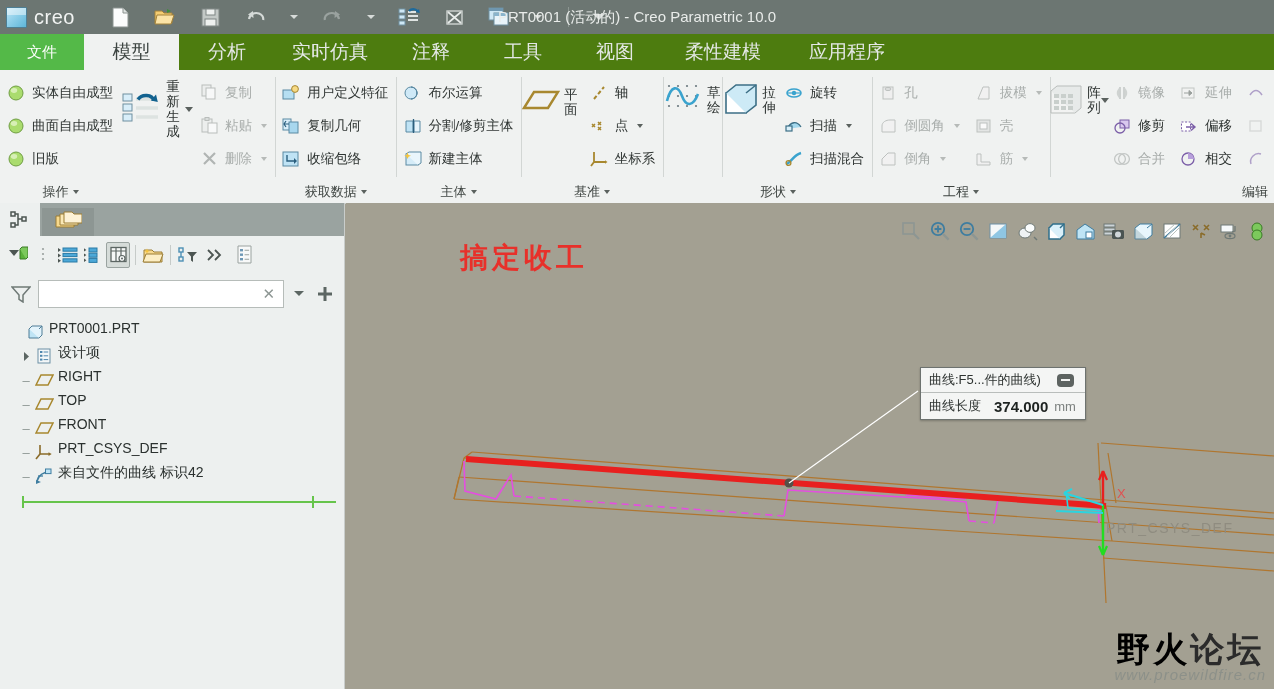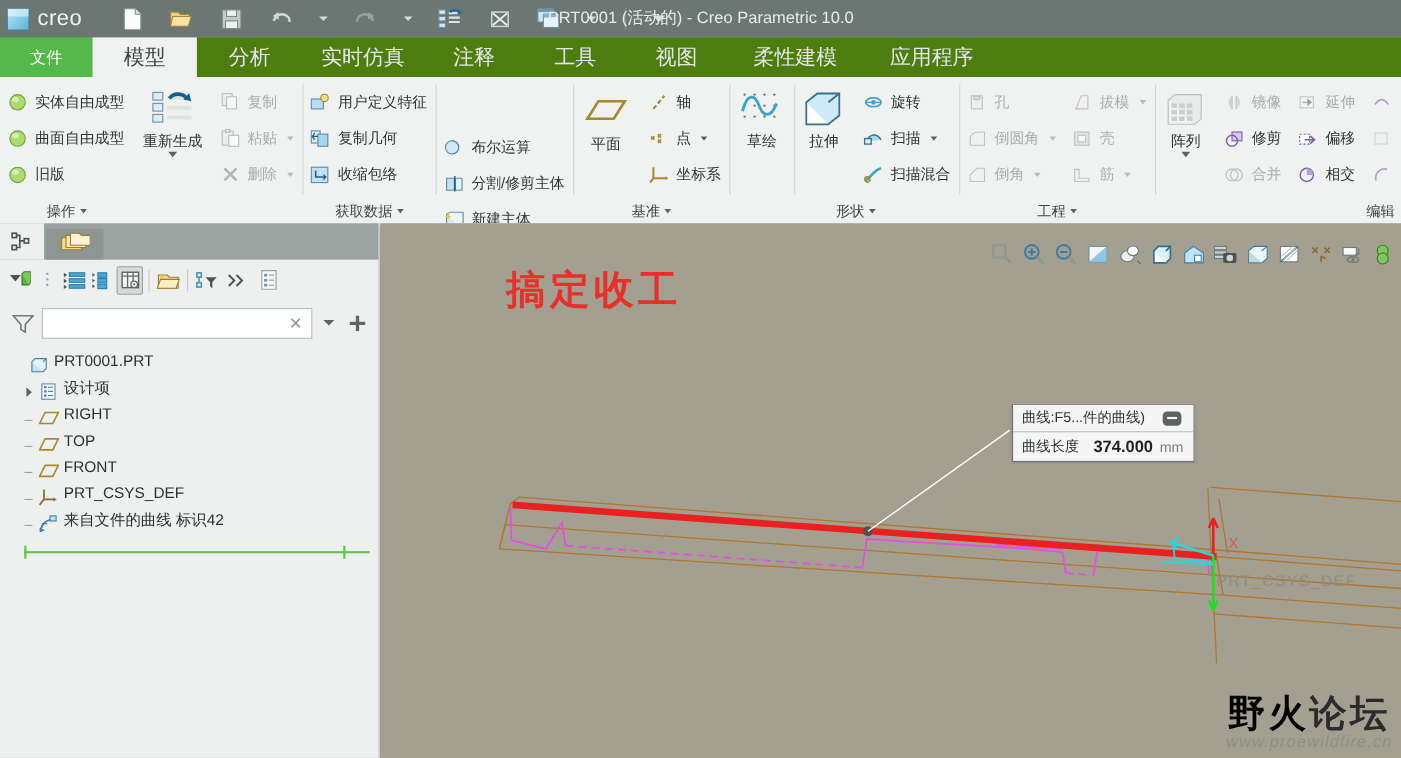--- a/index.html
+++ b/index.html
@@ -69,21 +69,21 @@
     display:flex;align-items:center;gap:6px;height:33px;padding:0 8px 0 6px;
     font-size:13.5px;color:#2f3533;white-space:nowrap;cursor:default;
   }
   .item.dis{color:#a8adab;}
   .item .ico{width:20px;height:20px;display:flex;align-items:center;justify-content:center;flex:0 0 20px;}
   .item .dd{width:0;height:0;border-left:3.5px solid transparent;
     border-right:3.5px solid transparent;border-top:4.5px solid #5a615e;margin-left:3px;}
   .item.dis .dd{border-top-color:#b6bab8;}
 
   .big{
-    display:flex;flex-direction:column;align-items:center;justify-content:center;
+    display:flex;align-items:center;justify-content:center;
     width:58px;padding-top:2px;font-size:13.5px;color:#2f3533;cursor:default;
   }
   .big .bico{height:42px;display:flex;align-items:center;justify-content:center;}
   .big .blbl{margin-top:1px;text-align:center;line-height:15px;}
   .big .bcaret{margin-top:2px;width:0;height:0;border-left:4px solid transparent;
     border-right:4px solid transparent;border-top:5px solid #5a615e;}
 
   
   .leftpanel{
     position:absolute;left:0;top:203px;width:345px;height:486px;background:#edf0ef;
@@ -120,21 +120,21 @@
   .viewport{
     position:absolute;left:346px;top:203px;width:928px;height:486px;
     background:#a3a092;overflow:hidden;
   }
   .vp-toolbar{
     position:absolute;right:0;top:12px;height:32px;display:flex;align-items:center;gap:3px;
     padding-right:2px;
   }
   .vtb{width:26px;height:26px;display:flex;align-items:center;justify-content:center;cursor:default;}
   .redtext{
-    position:absolute;left:114px;top:36px;color:#e8302a;font-size:36px;font-weight:700;
+    position:absolute;left:114px;top:36px;color:#e8302a;font-size:28px;font-weight:700;
     letter-spacing:4px;font-family:"DejaVu Sans","Liberation Sans",sans-serif;
   }
   .callout{
     position:absolute;left:574px;top:164px;border:1px solid #6d726f;background:#f4f5f4;
     font-size:13px;color:#2e3331;box-shadow:0 1px 2px rgba(0,0,0,.25);
   }
   .callout .r1{display:flex;align-items:center;height:24px;border-bottom:1px solid #b9bdbb;}
   .callout .r1 .t{padding:0 8px;white-space:nowrap;}
   .callout .r1 .mini{
     width:17px;height:13px;margin:0 7px 0 8px;background:#5d6361;border-radius:4px;
@@ -390,21 +390,21 @@
         </div>
       </div>
       <div class="group-title">
         <span>获取数据</span>
         <i class="gcaret"></i>
       </div>
     </div>
 
     <div class="group-sep"></div>
 
-    <div class="group" style="width:124px;margin-top:41px;">
+    <div class="group" style="width:124px;">
       <div class="group-body">
         <div class="col">
           <div class="item">
             <span class="ico">
               <svg width="18" height="16" viewBox="0 0 18 16">
                   <circle cx="7" cy="8" r="6" fill="#cfe9f7" stroke="#5b8aa3"></circle>
                   <path d="M7 2a6 6 0 010 12 6 6 0 006-6 6 6 0 00-6-6z" fill="#8fcbe8" stroke="#5b8aa3"></path>
                 </svg>
             </span>
             <span>布尔运算</span>

